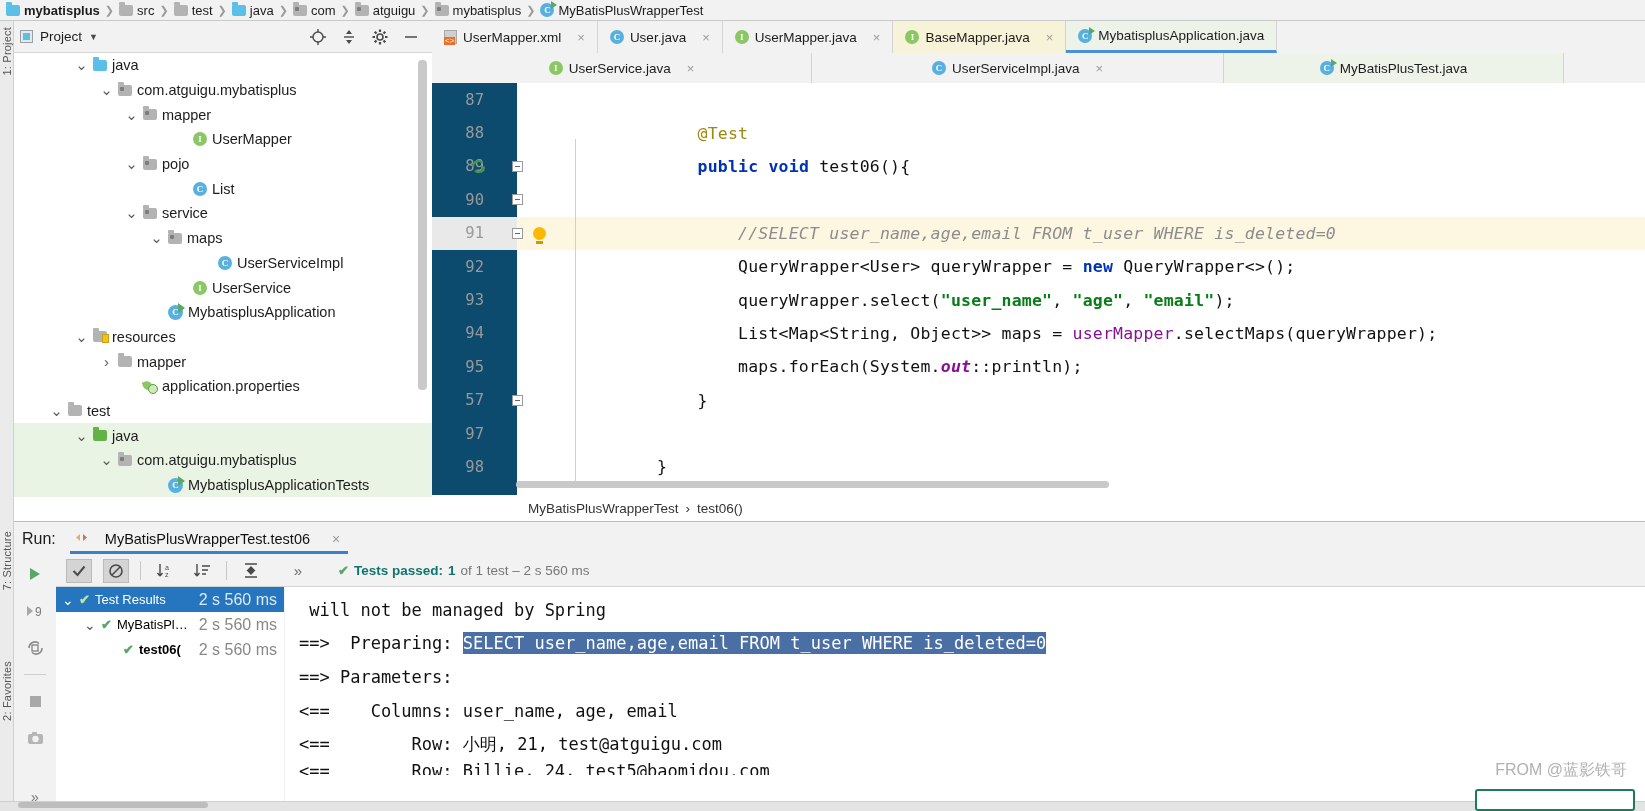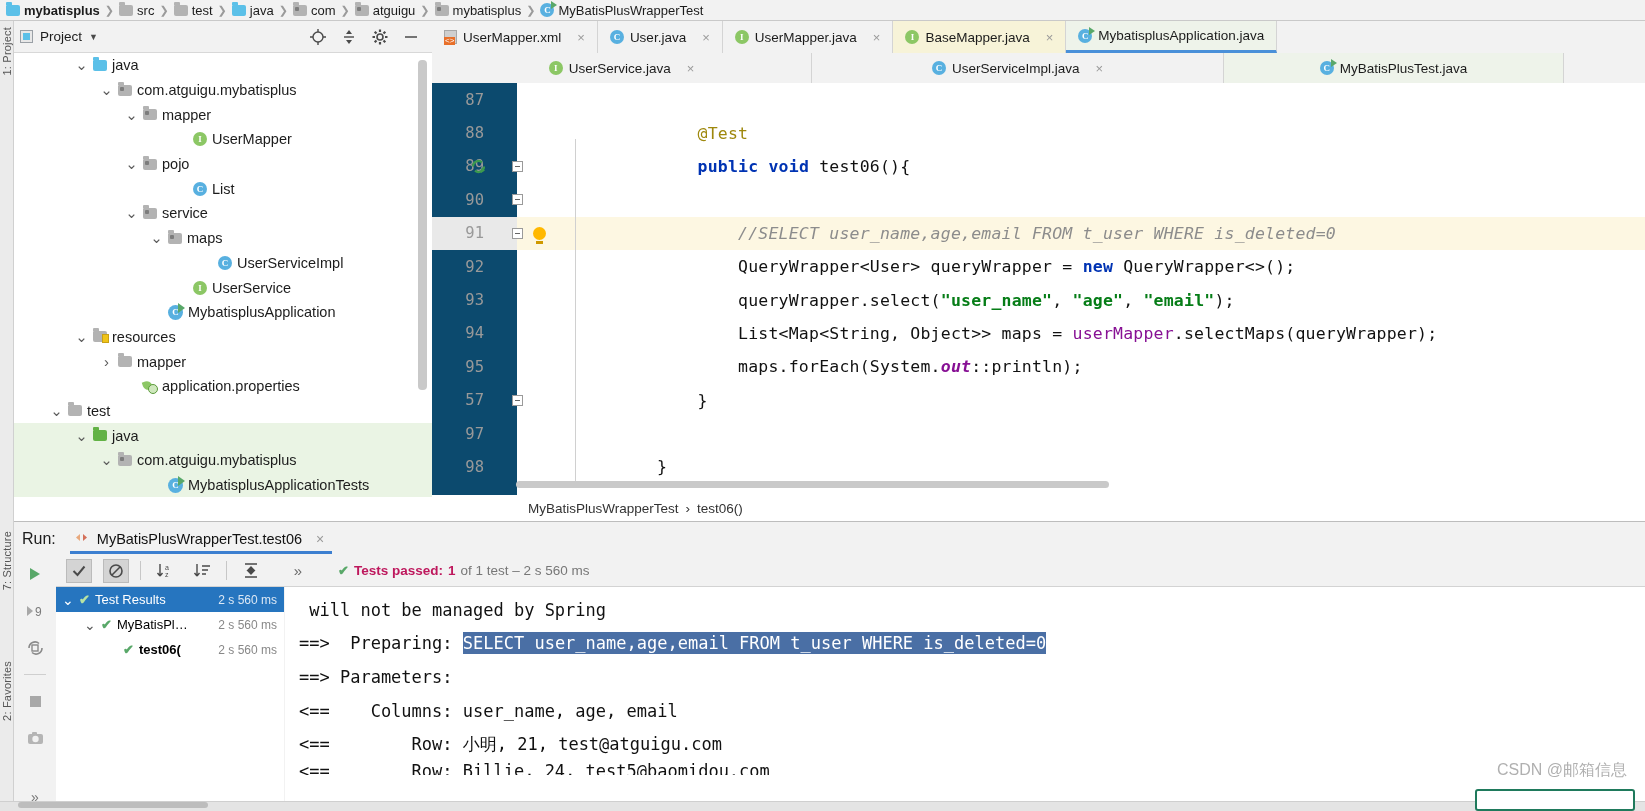--- a/index.html
+++ b/index.html
@@ -121,43 +121,43 @@
   .hscroll { position: absolute; left: 516px; top: 481px; width: 593px; height: 7px; background: #c9c9c9; border-radius: 4px; }
   .crumbbar { position: absolute; left: 432px; top: 495px; width: 1213px; height: 26px;
               background: #ffffff; display: flex; align-items: center; padding-left: 96px;
               font-size: 13.5px; color: #333; gap: 7px; }
 
   
   .runwin { position: absolute; left: 14px; top: 521px; width: 1631px; height: 290px; background: #f2f2f2;
             border-top: 1px solid #bdbdbd; }
   .runhdr { height: 33px; display: flex; align-items: center; padding-left: 8px; gap: 14px; position: relative; }
   .runhdr .lbl { font-size: 16px; color: #1c1c1c; }
-  .runtab { display: flex; align-items: center; gap: 8px; font-size: 14.5px; color: #111;
+  .runtab { display: flex; align-items: center; gap: 16px; font-size: 14.5px; color: #111;
             padding: 0 8px 0 4px; position: relative; }
   .runtab::after { content:""; position:absolute; left:0; bottom:-6px; width:100%; height:3px; background:#3c7fd0; }
   .runtoolbar { position: absolute; left: 42px; top: 33px; width: 1589px; height: 32px;
                 background: #f2f2f2; display: flex; align-items: center; gap: 11px; padding-left: 10px;
                 border-bottom: 1px solid #d3d3d3; }
   .rtbtn { width: 26px; height: 24px; position: relative; display:flex; align-items:center; justify-content:center;
            font-size: 15px; color: #4a4a4a; }
   .rtbtn.pressed { background: #d4d4d4; border: 1px solid #bbb; }
   .runstatus { display: flex; align-items: baseline; gap: 5px; margin-left: 16px; font-size: 13.5px; }
-  .runstatus .b { font-weight: bold; color: #be185d; }
+  .runstatus .b { font-weight: bold; color: #0f766e; }
   .runstatus .g { color: #777; }
 
   .runvrail { position: absolute; left: 0px; top: 33px; width: 42px; height: 257px; background: #f2f2f2;
               display: flex; flex-direction: column; align-items: center; padding-top: 8px; gap: 15px; }
   .vrbtn { width: 24px; height: 22px; position: relative; display:flex; align-items:center; justify-content:center;
            color:#777; font-size: 14px; }
 
   .testtree { position: absolute; left: 42px; top: 65px; width: 228px; height: 225px; background: #fff;
               font-size: 13px; }
   .ttrow { display: flex; align-items: center; height: 25px; gap: 5px; padding-left: 4px; white-space: nowrap; }
   .ttrow.sel { background: #2675bf; color: #fff; }
-  .ttrow .dur { margin-left: auto; padding-right: 7px; font-size: 12px; color: #888; }
+  .ttrow .dur { margin-left: auto; padding-right: 7px; font-size: 16px; color: #888; }
   .ttrow.sel .dur { color: #dce8f5; }
   .check { color: #59a869; font-size: 13px; font-weight: bold; }
   .ttrow.sel .check { color: #b8e3a3; }
 
   .console { position: absolute; left: 271px; top: 65px; width: 1360px; height: 225px; background: #fff;
              font-family: "DejaVu Sans Mono", monospace; font-size: 17px; color: #111;
              padding: 6px 0 0 14px; overflow: hidden; }
   .cline2 { height: 33.6px; white-space: pre; display: flex; align-items: center; }
   .selhl { background: #4a6fa5; color: #fff; padding: 1px 0; }
 
@@ -607,18 +607,18 @@
         <div class="cline2"><span> will not be managed by Spring</span></div>
         <div class="cline2"><span>==&gt;  Preparing: </span><span class="selhl">SELECT user_name,age,email FROM t_user WHERE is_deleted=0</span></div>
         <div class="cline2"><span>==&gt; Parameters: </span></div>
         <div class="cline2"><span>&lt;==    Columns: user_name, age, email</span></div>
         <div class="cline2"><span>&lt;==        Row: 小明, 21, test@atguigu.com</span></div>
         <div class="cline2" style="height: 14px; overflow: hidden; align-items: flex-start;"><span>&lt;==        Row: Billie, 24, test5@baomidou.com</span></div>
       </div>
 
   </div>
 
-  <div class="watermark">CSDN @邮箱信息</div>
+  <div class="watermark">FROM @蓝影铁哥</div>
   <div class="bottomstrip"></div>
   <div class="hscroll2"></div>
   <div class="greenbox"></div>
 
 </div>
 
 </body></html>

